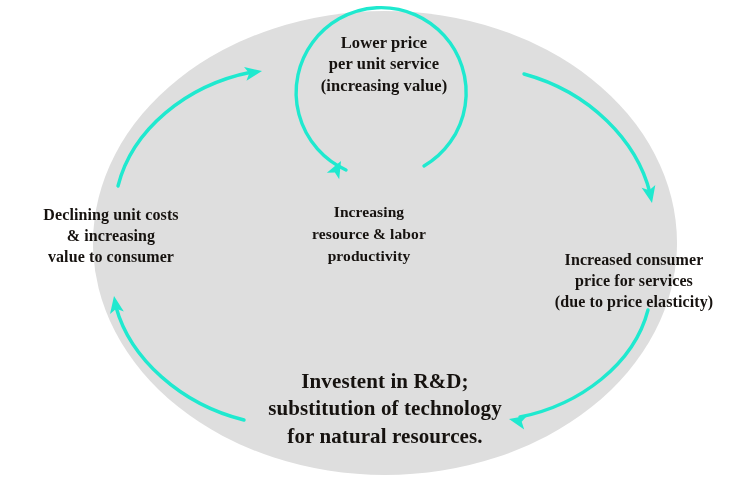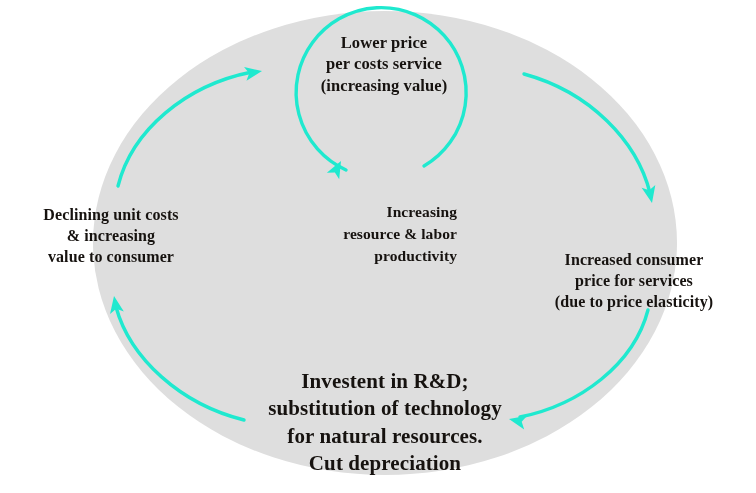--- a/index.html
+++ b/index.html
@@ -55,26 +55,25 @@
     width: 234px;
     font-size: 21px;
   }
   #label-left {
     left: 20px;
     top: 205px;
     width: 182px;
     font-size: 16px;
   }
   #label-center {
-    left: 299px;
+    left: 290px;
     top: 201px;
     width: 158px;
     font-size: 15.5px;
     line-height: 1.42;
-    text-align: right;
   }
 </style>
 </head>
 <body>
 
 <div id="canvas">
 
   <svg id="diagram-svg" viewBox="0 0 756 493">
     <ellipse id="background-ellipse" cx="385" cy="243" rx="292" ry="232" fill="#dedede"></ellipse>
 
@@ -97,35 +96,34 @@
         </g>
         <g>
           <path d="M 424 166 A 85 85 0 1 0 346 170" fill="none" stroke="#1fe9cf" stroke-width="3.4" stroke-linecap="round"></path>
           <polygon points="0,0 -17,-7 -13,0 -17,7" fill="#1fe9cf" transform="translate(341,161) rotate(-62)"></polygon>
         </g>
       </g>
   </svg>
 
   <div class="node-label" id="label-top">
       <span class="line">Lower price</span>
-      <span class="line">per costs service</span>
+      <span class="line">per unit service</span>
       <span class="line">(increasing value)</span>
     </div>
 
   <div class="node-label" id="label-right">
       <span class="line">Increased consumer</span>
       <span class="line">price for services</span>
       <span class="line">(due to price elasticity)</span>
     </div>
 
   <div class="node-label" id="label-bottom">
       <span class="line">Investent in R&amp;D;</span>
       <span class="line">substitution of technology</span>
       <span class="line">for natural resources.</span>
-      <span class="line">Cut depreciation</span>
     </div>
 
   <div class="node-label" id="label-left">
       <span class="line">Declining unit costs</span>
       <span class="line">&amp; increasing</span>
       <span class="line">value to consumer</span>
     </div>
 
   <div class="node-label" id="label-center">
       <span class="line">Increasing</span>

